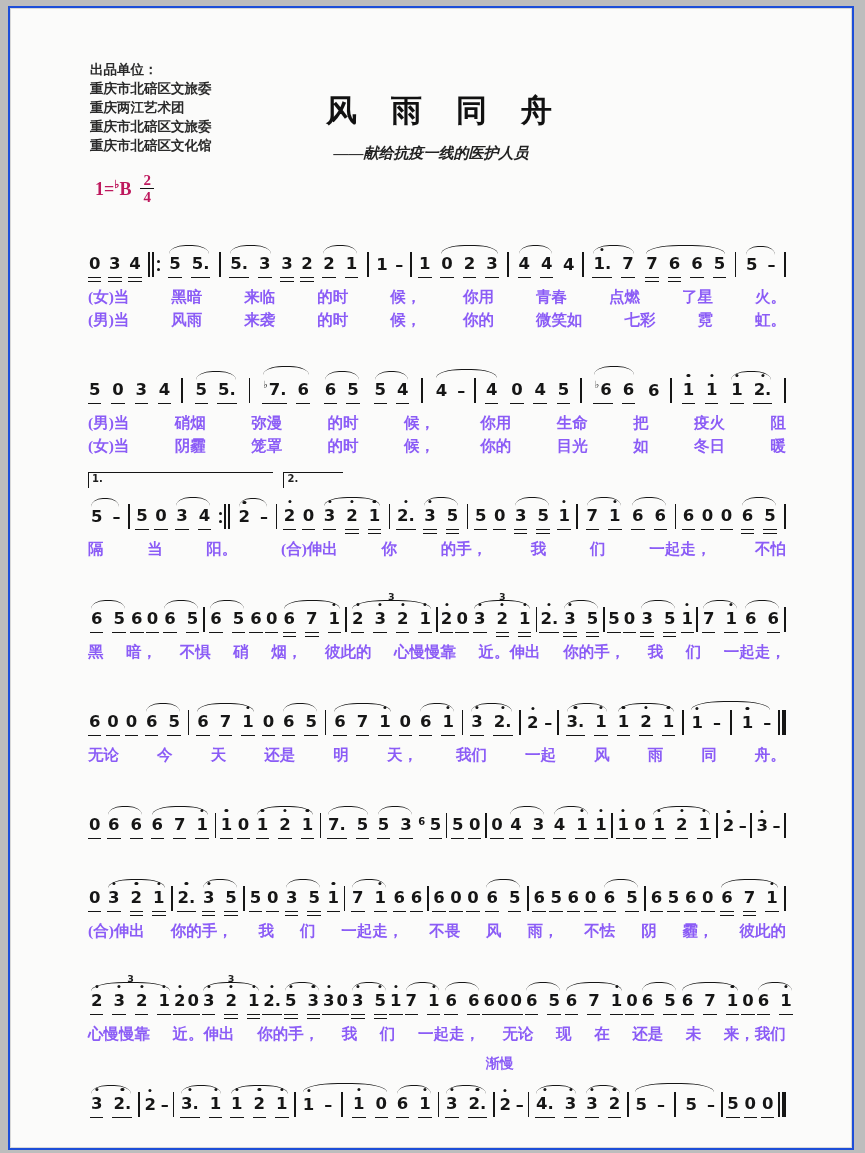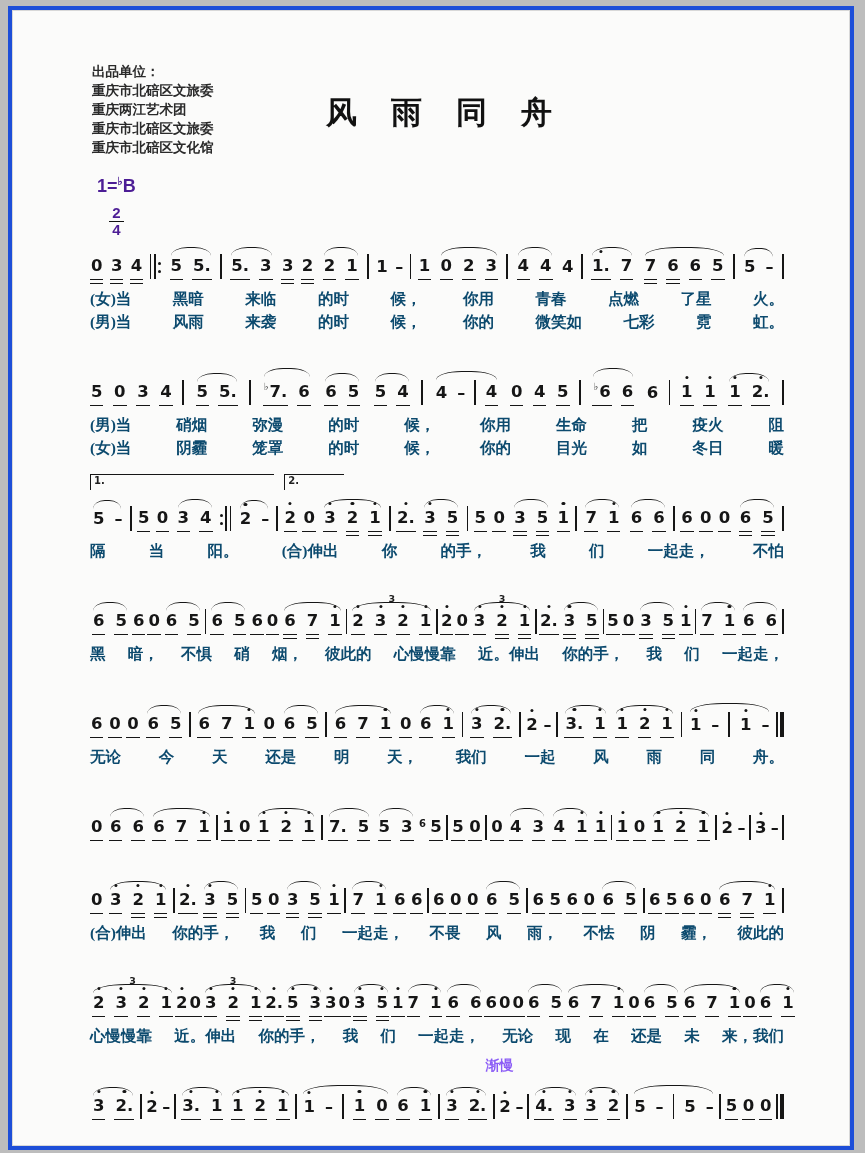--- a/index.html
+++ b/index.html
@@ -7,31 +7,31 @@
     width:865px;height:1153px;
     background:#bdbdbd;
     font-family:"Liberation Serif","DejaVu Serif",serif;
     color:#1e1e1e;
     position:relative;
     overflow:hidden;
   }
   .page{
     position:absolute;top:6px;left:8px;right:11px;bottom:3px;
     background:#fbfbfa;
-    border:4px solid #1d4ed8;
+    border:2px solid #1d4ed8;
     box-shadow:inset 0 0 0 1px #d8d8d8;
   }
   
   .producers{position:absolute;top:52px;left:80px;font-size:13.5px;line-height:19px;font-weight:700;color:#2a2a2a;}
   .title{position:absolute;top:82px;left:16px;right:0;text-align:center;font-size:31px;font-weight:700;color:#111;}
   .title span{letter-spacing:34px;margin-right:-34px;}
   .subtitle{position:absolute;top:136px;left:0;right:0;text-align:center;font-size:15px;font-weight:700;font-style:italic;color:#222;}
   .credits{position:absolute;top:126px;left:640px;font-size:12px;line-height:17.5px;font-weight:700;color:#333;}
   .keytime{position:absolute;top:165px;left:85px;display:flex;align-items:center;gap:9px;
-           font-family:Liberation Sans, sans-serif;font-weight:700;font-size:18px;color:#4c1d95;flex-direction:column;}
+           font-family:Liberation Serif, serif;font-weight:700;font-size:18px;color:#be185d;}
   .keysig sup{font-size:11px;}
   .meter{display:inline-flex;flex-direction:column;align-items:center;line-height:14px;font-size:15px;}
   .meter .num{border-bottom:1.8px solid #111;padding:0 3px 1px;}
   .meter .den{padding-top:1px;}
   
   .score{position:absolute;top:212px;left:78px;right:66px;}
   .system{position:relative;margin-bottom:15px;}
   .notation{display:flex;justify-content:space-between;align-items:flex-end;padding-top:16px;min-height:42px;}
   .note{position:relative;font-family:"DejaVu Sans",sans-serif;font-weight:700;font-size:16.5px;
         line-height:20px;padding:0 1px 3px;color:#161616;}
@@ -45,21 +45,21 @@
   .brep{display:flex;align-items:flex-end;gap:2.5px;align-self:flex-end;margin-bottom:1px;}
   .brep .thin{width:1.7px;height:25px;background:#161616;}
   .brep .thick{width:3.5px;height:25px;background:#161616;}
   .brep .dots{display:flex;flex-direction:column;gap:5px;margin-bottom:6px;}
   .brep .dots i{width:3px;height:3px;border-radius:50%;background:#161616;}
   .slur{position:relative;display:flex;align-items:flex-end;gap:9px;padding:0 2px;}
   .slur::before{content:'';position:absolute;top:-9px;left:3px;right:3px;height:8px;
                 border-top:1.7px solid #161616;border-radius:50% 50% 0 0 / 120% 120% 0 0;}
   .slur.trip::after{content:attr(data-n);position:absolute;top:-18px;left:50%;transform:translateX(-50%);
                     font-family:"DejaVu Sans",sans-serif;font-weight:700;font-size:9.5px;}
-  .lyrics{display:flex;justify-content:space-between;margin-top:9px;font-size:15.5px;font-weight:700;color:#0c4a6e;}
+  .lyrics{display:flex;justify-content:space-between;margin-top:9px;font-size:15.5px;font-weight:700;color:#8b5cf6;}
   .lyrics + .lyrics{margin-top:2px;}
   .volta{position:absolute;top:0;height:15px;border-top:1.6px solid #161616;border-left:1.6px solid #161616;
          font-family:"DejaVu Sans",sans-serif;font-weight:700;font-size:10px;padding:0 0 0 3px;line-height:12px;}
   .tempo{position:absolute;top:-5px;font-size:14px;font-weight:700;color:#8b5cf6;}
   .pretext{font-size:14px;font-weight:700;margin:2px 0 -6px 8px;color:#1a1a1a;}
   .dc{text-align:right;font-style:italic;font-weight:700;font-size:13px;
       font-family:"DejaVu Serif",serif;margin-top:1px;padding-right:2px;}
 </style>
 </head>
 <body>
@@ -68,20 +68,21 @@
 
   <div class="producers">
     <div>出品单位：</div>
     <div>重庆市北碚区文旅委</div>
     <div>重庆两江艺术团</div>
     <div>重庆市北碚区文旅委</div>
     <div>重庆市北碚区文化馆</div>
   </div>
 
   <div class="title"><span>风雨同舟</span></div>
+  <div class="subtitle">——献给抗疫一线的医护人员</div>
 
 
   <div class="keytime">
     <span class="keysig"><span>1=</span><sup>♭</sup><span>B</span></span>
     <span class="meter">
       <span class="num">2</span>
       <span class="den">4</span>
     </span>
   </div>
 

